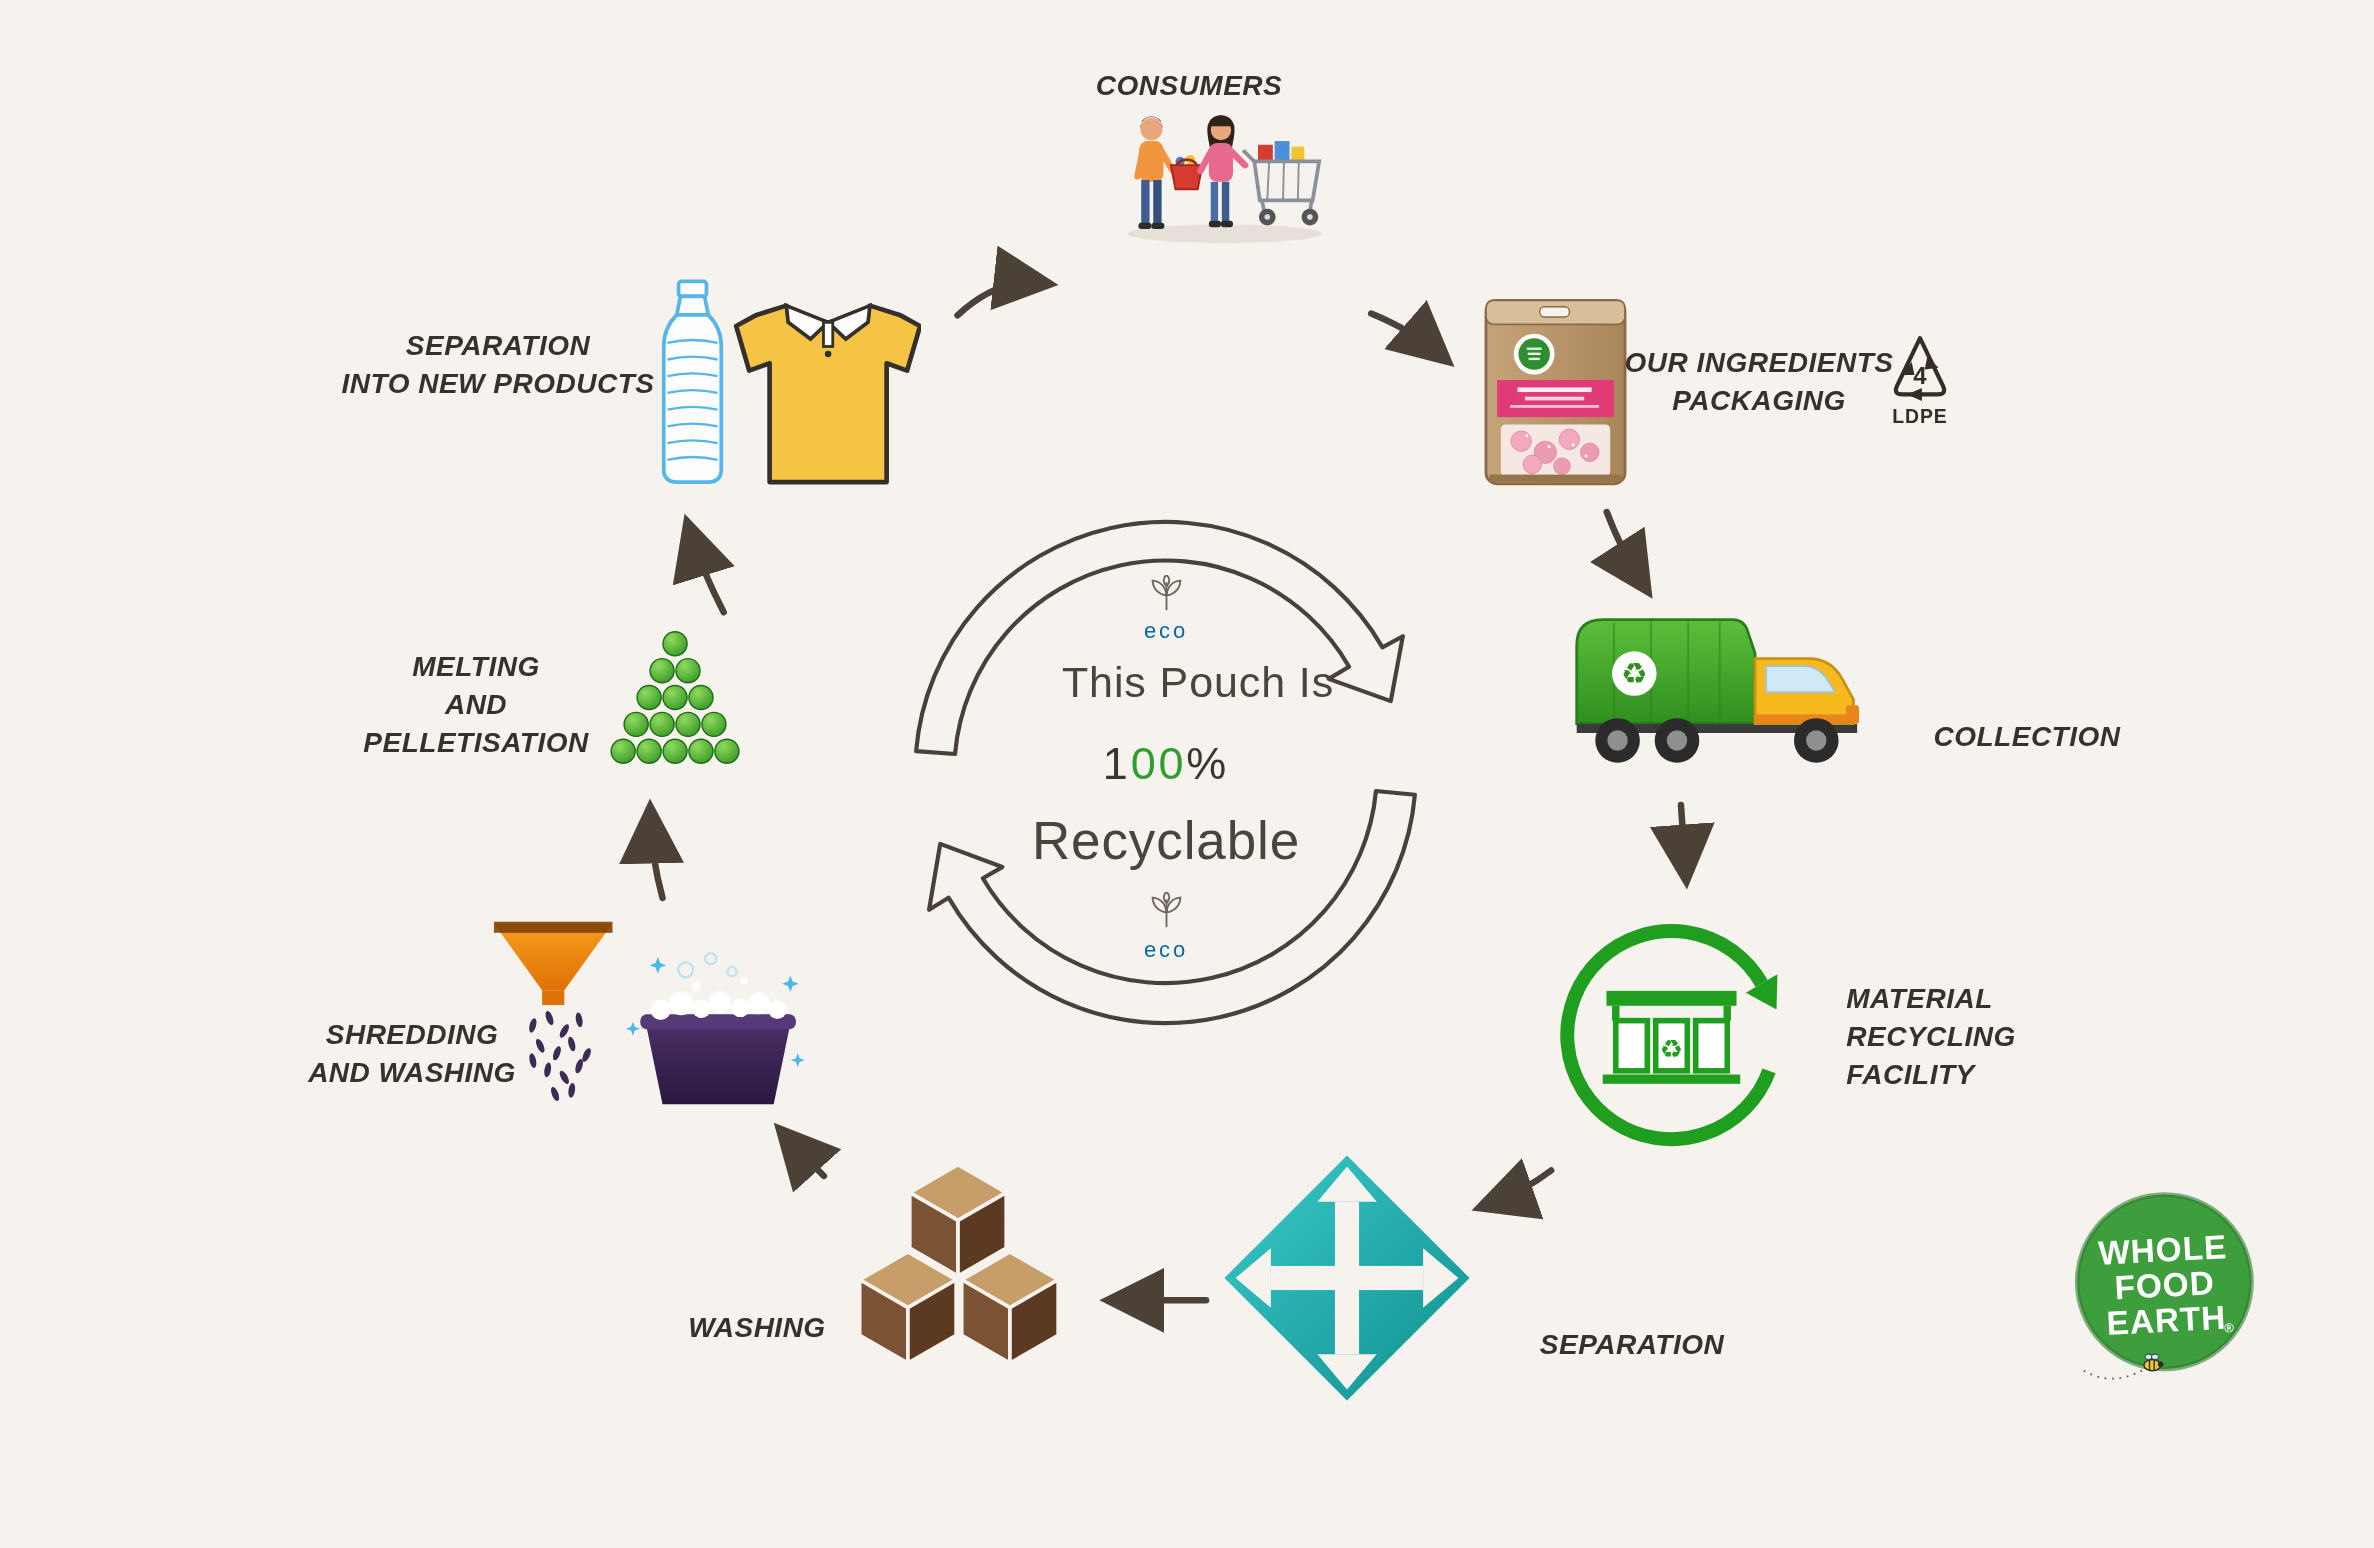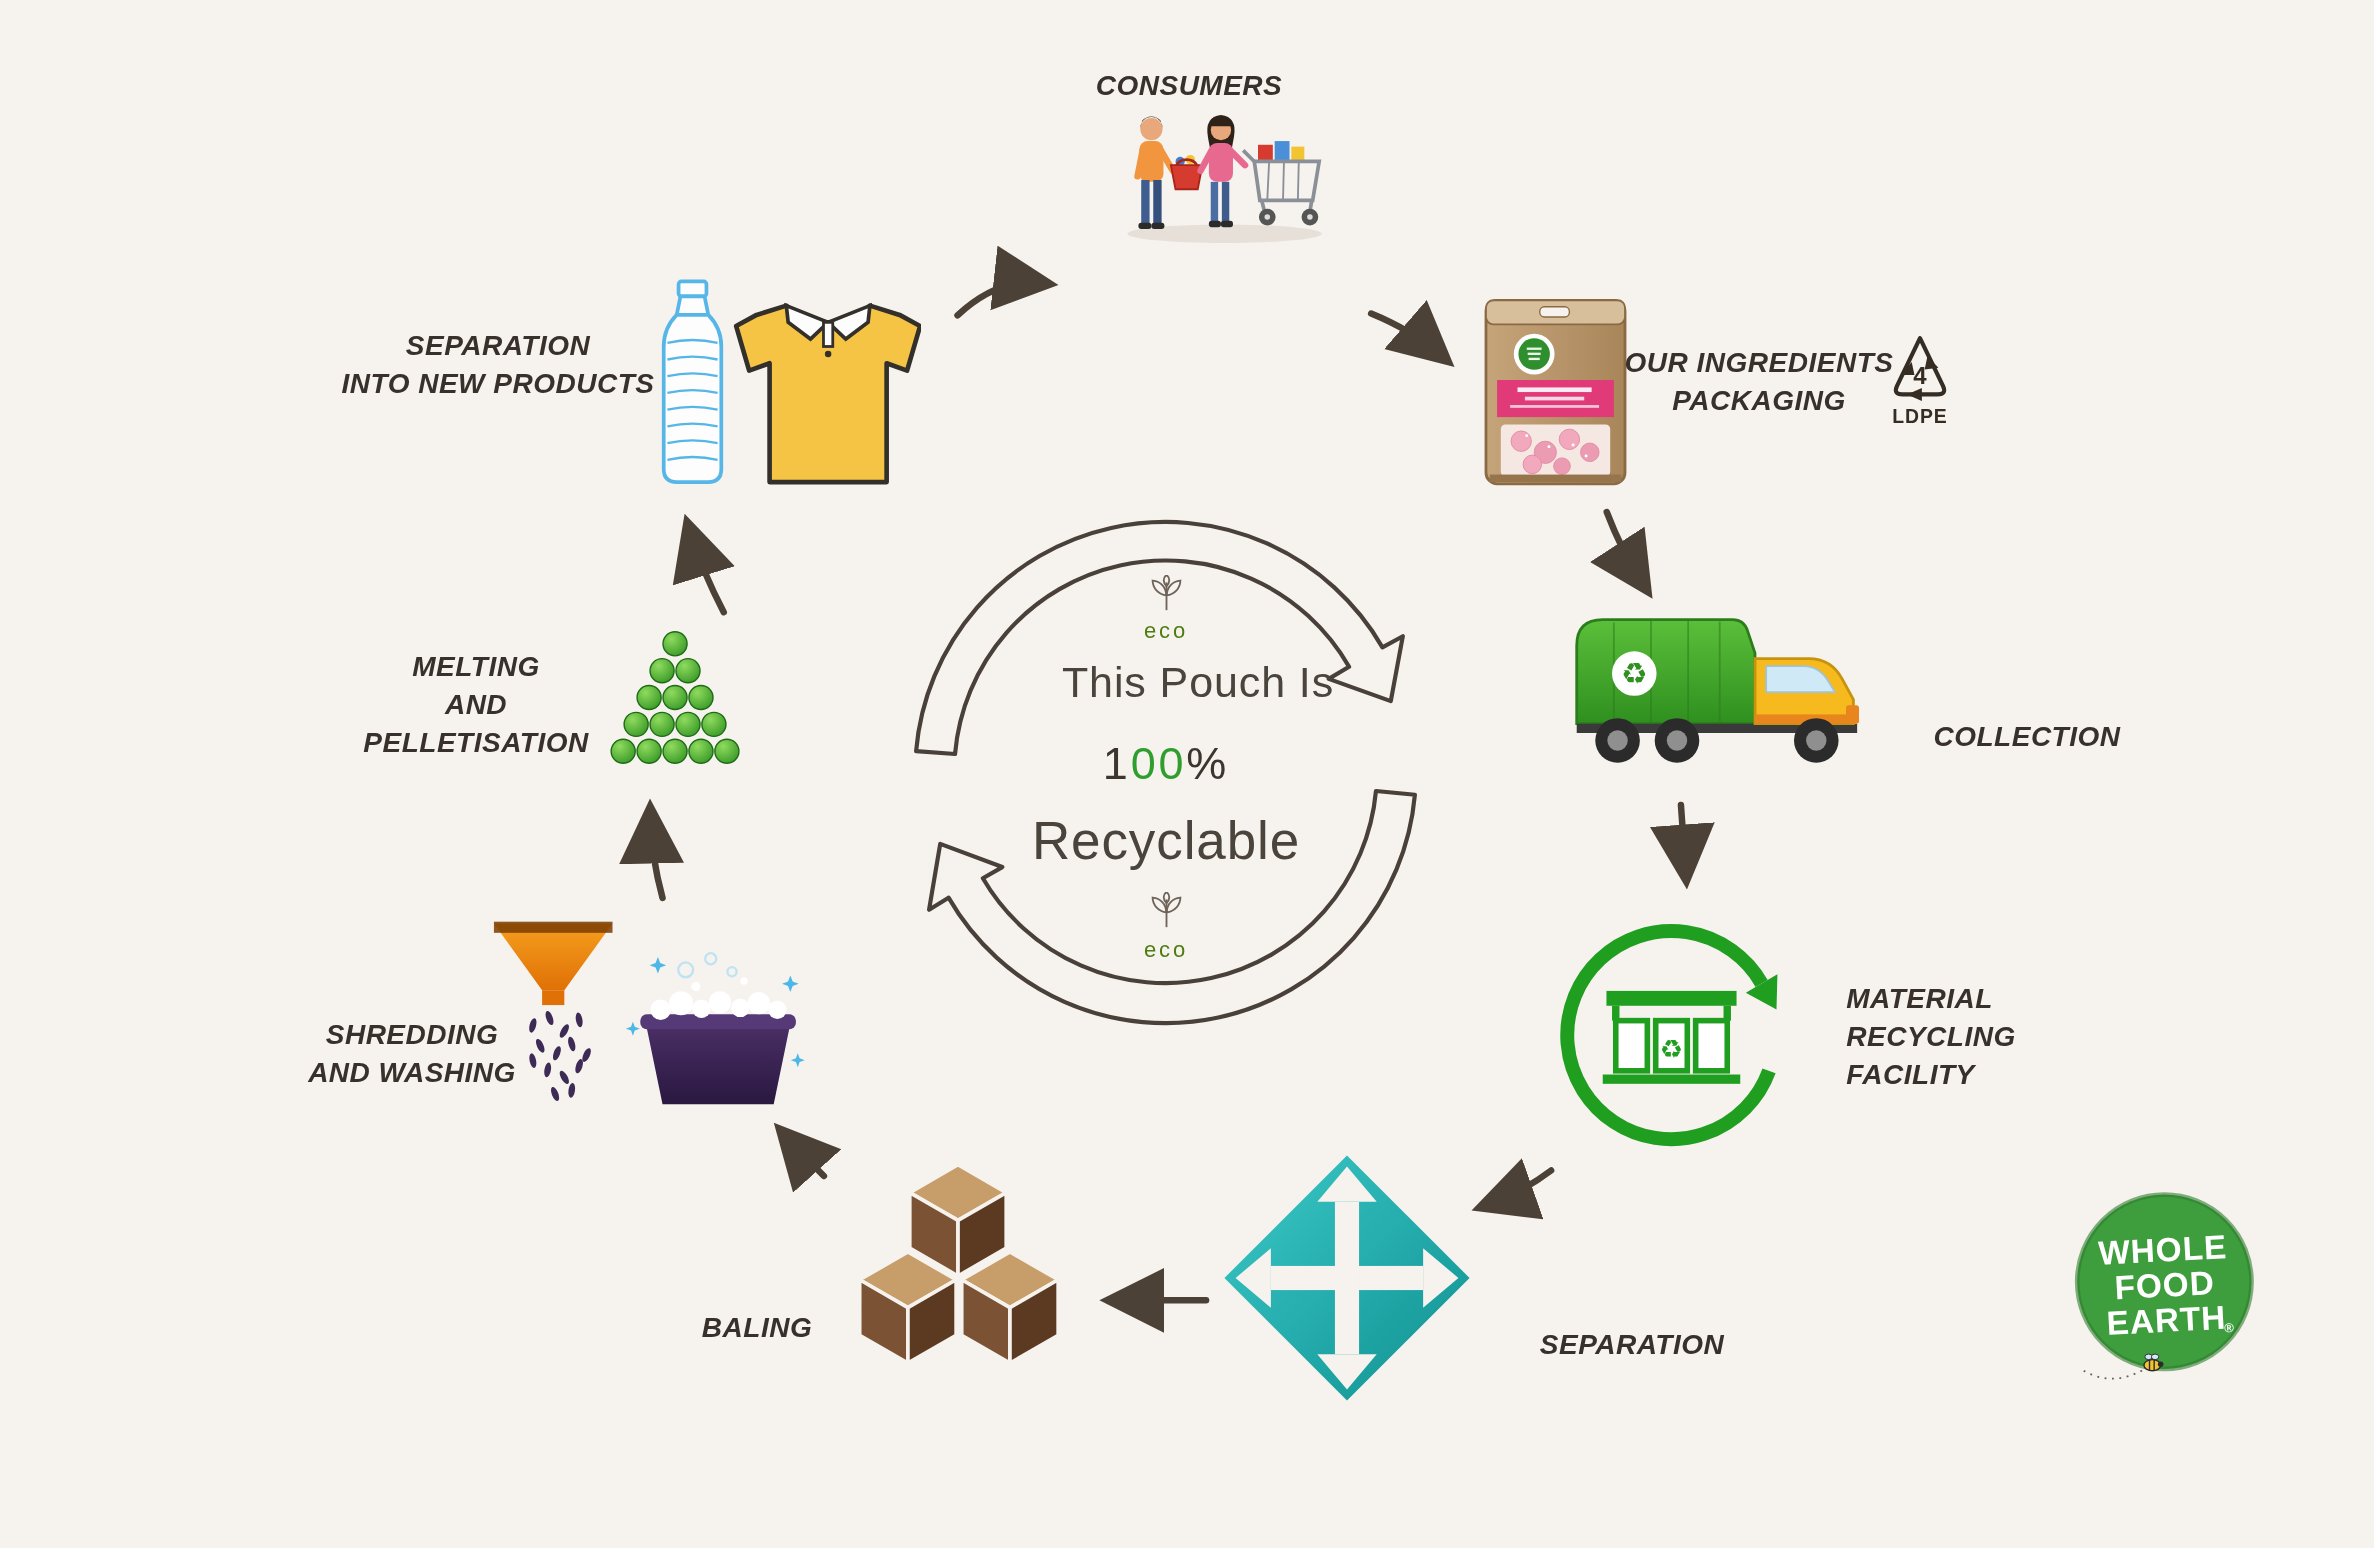--- a/index.html
+++ b/index.html
@@ -8,21 +8,21 @@
   .abs{position:absolute;}
   .node-label{position:absolute;transform:translate(-50%,-50%);text-align:center;
               font-weight:700;font-size:28px;line-height:1.35;color:#38302a;
               letter-spacing:0.5px;white-space:nowrap;font-style:italic;}
   .node-label.left-align{text-align:left;}
   .center-text{position:absolute;transform:translate(-50%,-50%);text-align:center;color:#4a443d;}
   .ct-line1{font-size:43px;letter-spacing:0.9px;}
   .ct-pct{font-size:45px;font-weight:400;color:#3c362f;letter-spacing:2.8px;}
   .ct-pct .zeros{color:#2f9e2f;}
   .ct-line2{font-size:53px;letter-spacing:0.9px;}
-  .eco-word{position:absolute;transform:translate(-50%,-50%);font-size:22px;color:#4d7c0f;
+  .eco-word{position:absolute;transform:translate(-50%,-50%);font-size:22px;color:#0369a1;
             letter-spacing:2.8px;}
   svg{display:block;}
 </style>
 </head>
 <body>
 
 <div id="canvas">
 
   <svg class="abs" style="left:0;top:0" width="2375" height="1548" viewBox="0 0 2560 1669">
     <defs>
@@ -250,21 +250,21 @@
 
       <polygon points="86,98 138,128 86,158 34,128" fill="#c79e6a"></polygon>
       <polygon points="34,128 86,158 86,218 34,188" fill="#7b5233"></polygon>
       <polygon points="138,128 86,158 86,218 138,188" fill="#5c3a21"></polygon>
 
       <polygon points="196,98 248,128 196,158 144,128" fill="#c79e6a"></polygon>
       <polygon points="144,128 196,158 196,218 144,188" fill="#7b5233"></polygon>
       <polygon points="248,128 196,158 196,218 248,188" fill="#5c3a21"></polygon>
     </g>
   </svg>
-  <div class="node-label" style="left:757px;top:1328px">BALING</div>
+  <div class="node-label" style="left:757px;top:1328px">WASHING</div>
 
   <svg class="abs" style="left:468px;top:914px" width="352" height="209" viewBox="0 0 380 225">
     <defs>
       <linearGradient id="gOrange" x1="0" y1="0" x2="0" y2="1">
         <stop offset="0" stop-color="#f59e1e"></stop>
           <stop offset="1" stop-color="#e07106"></stop>
       </linearGradient>
       <linearGradient id="gPurple" x1="0" y1="0" x2="0" y2="1">
         <stop offset="0" stop-color="#4a2f66"></stop>
           <stop offset="1" stop-color="#2a1840"></stop>

